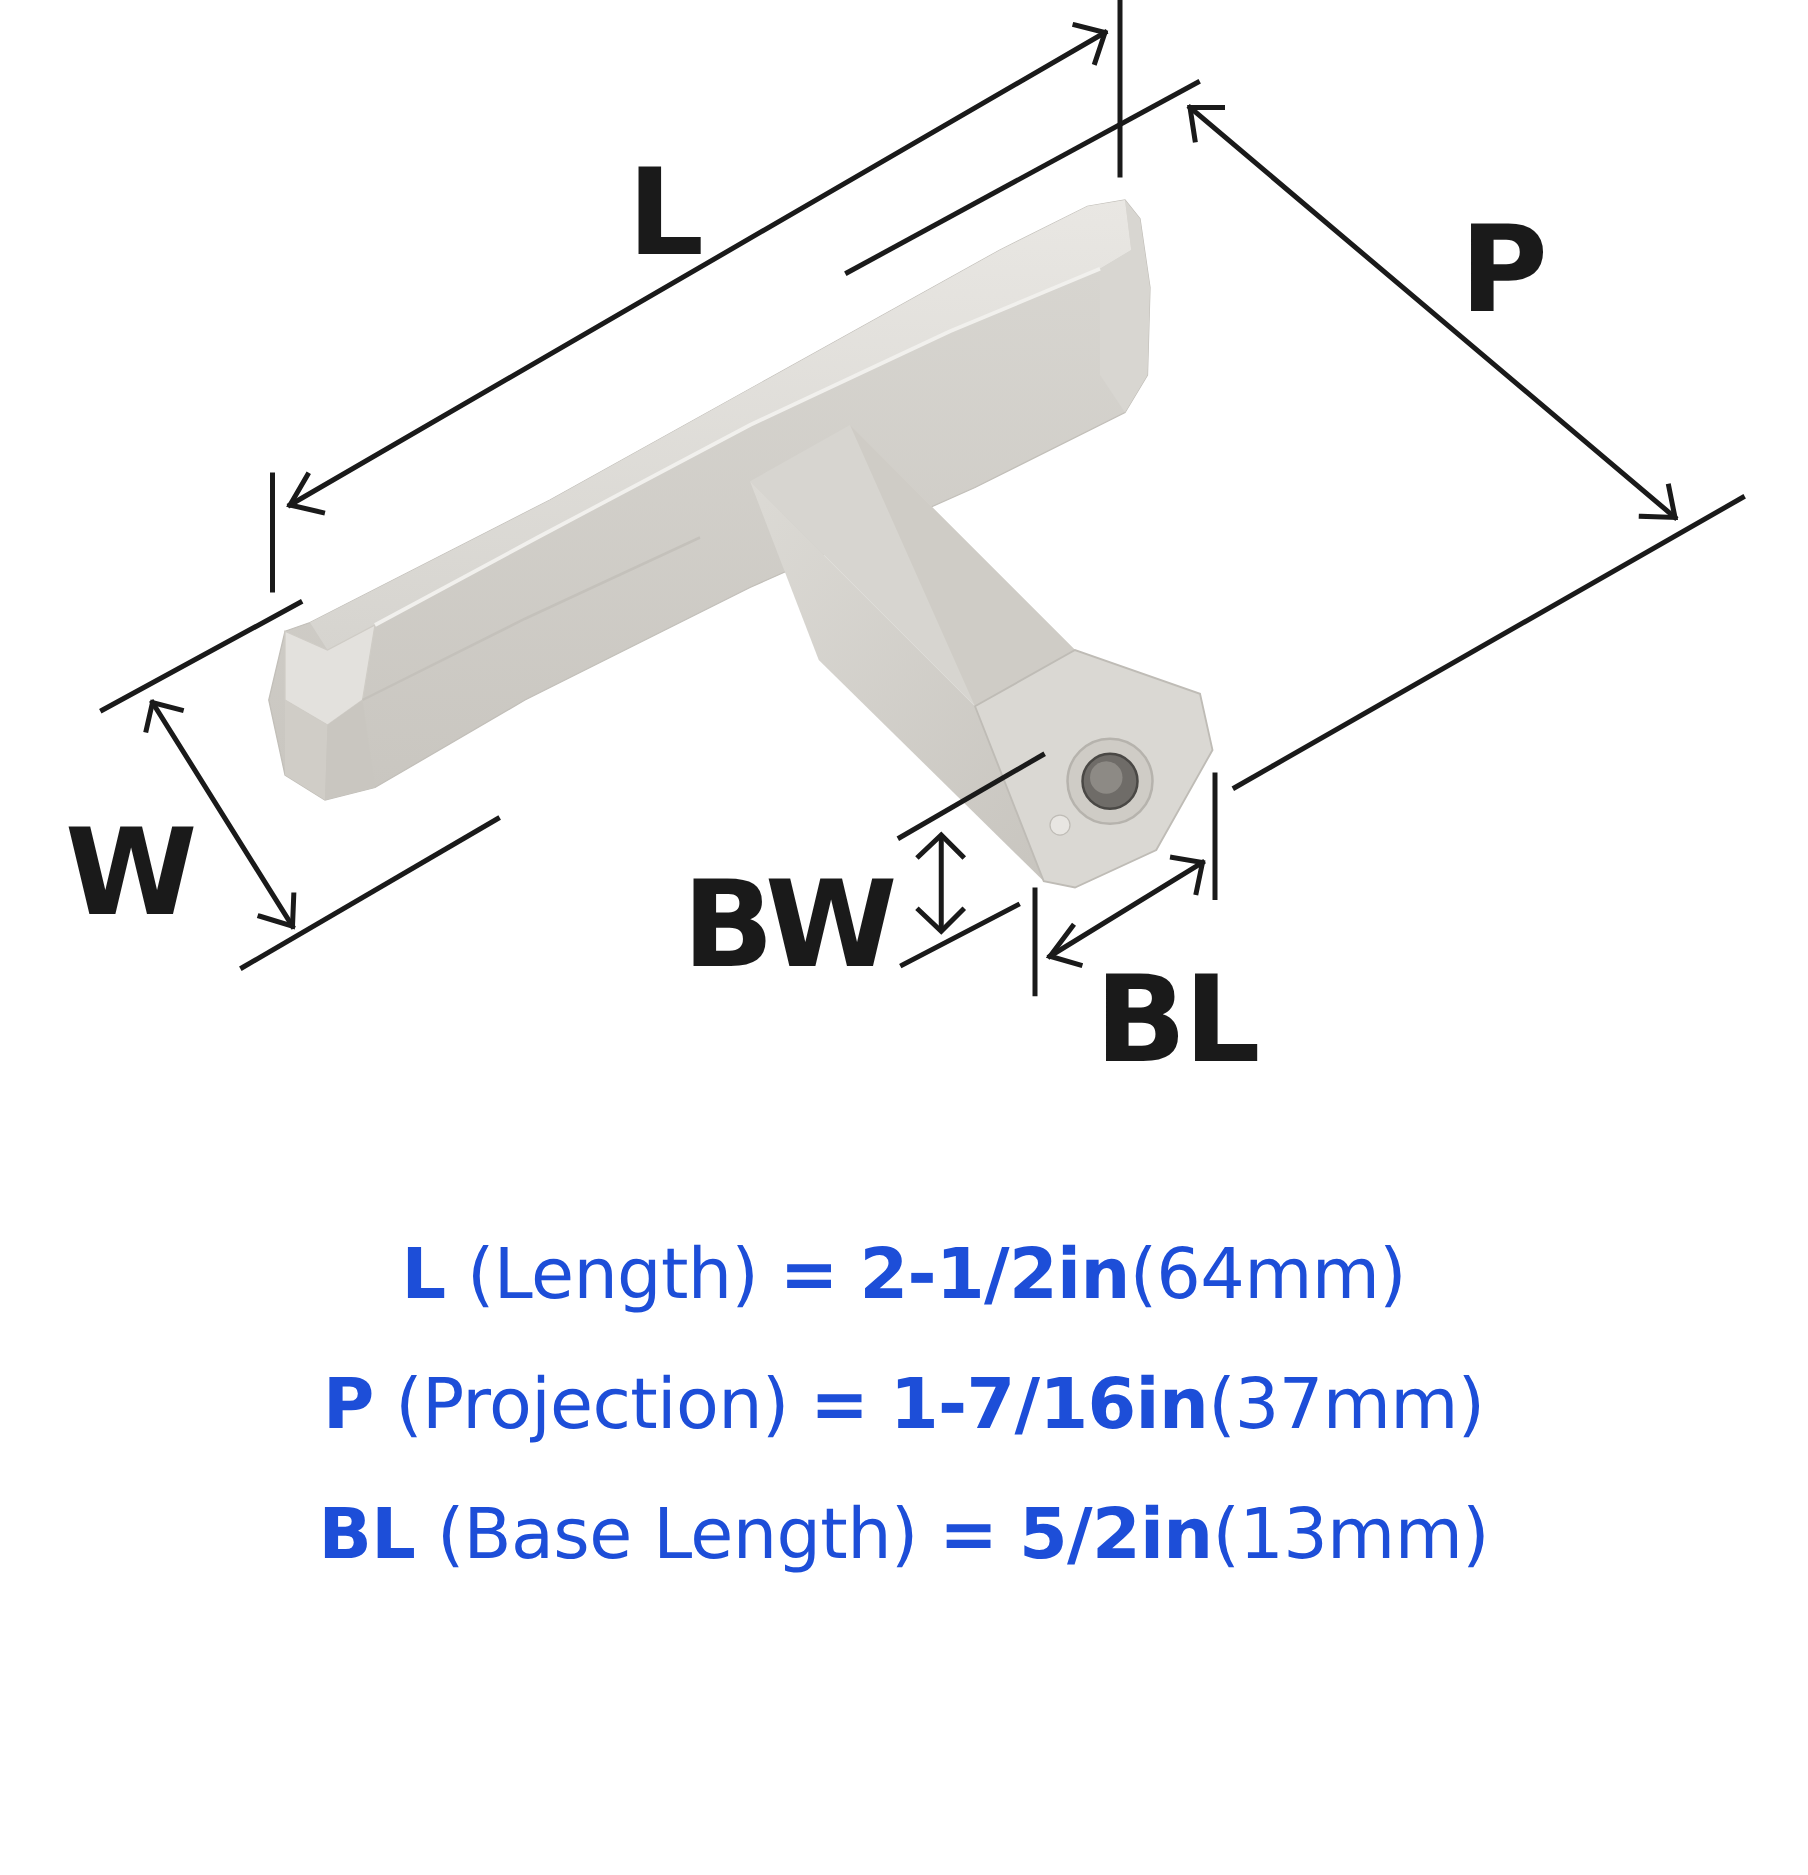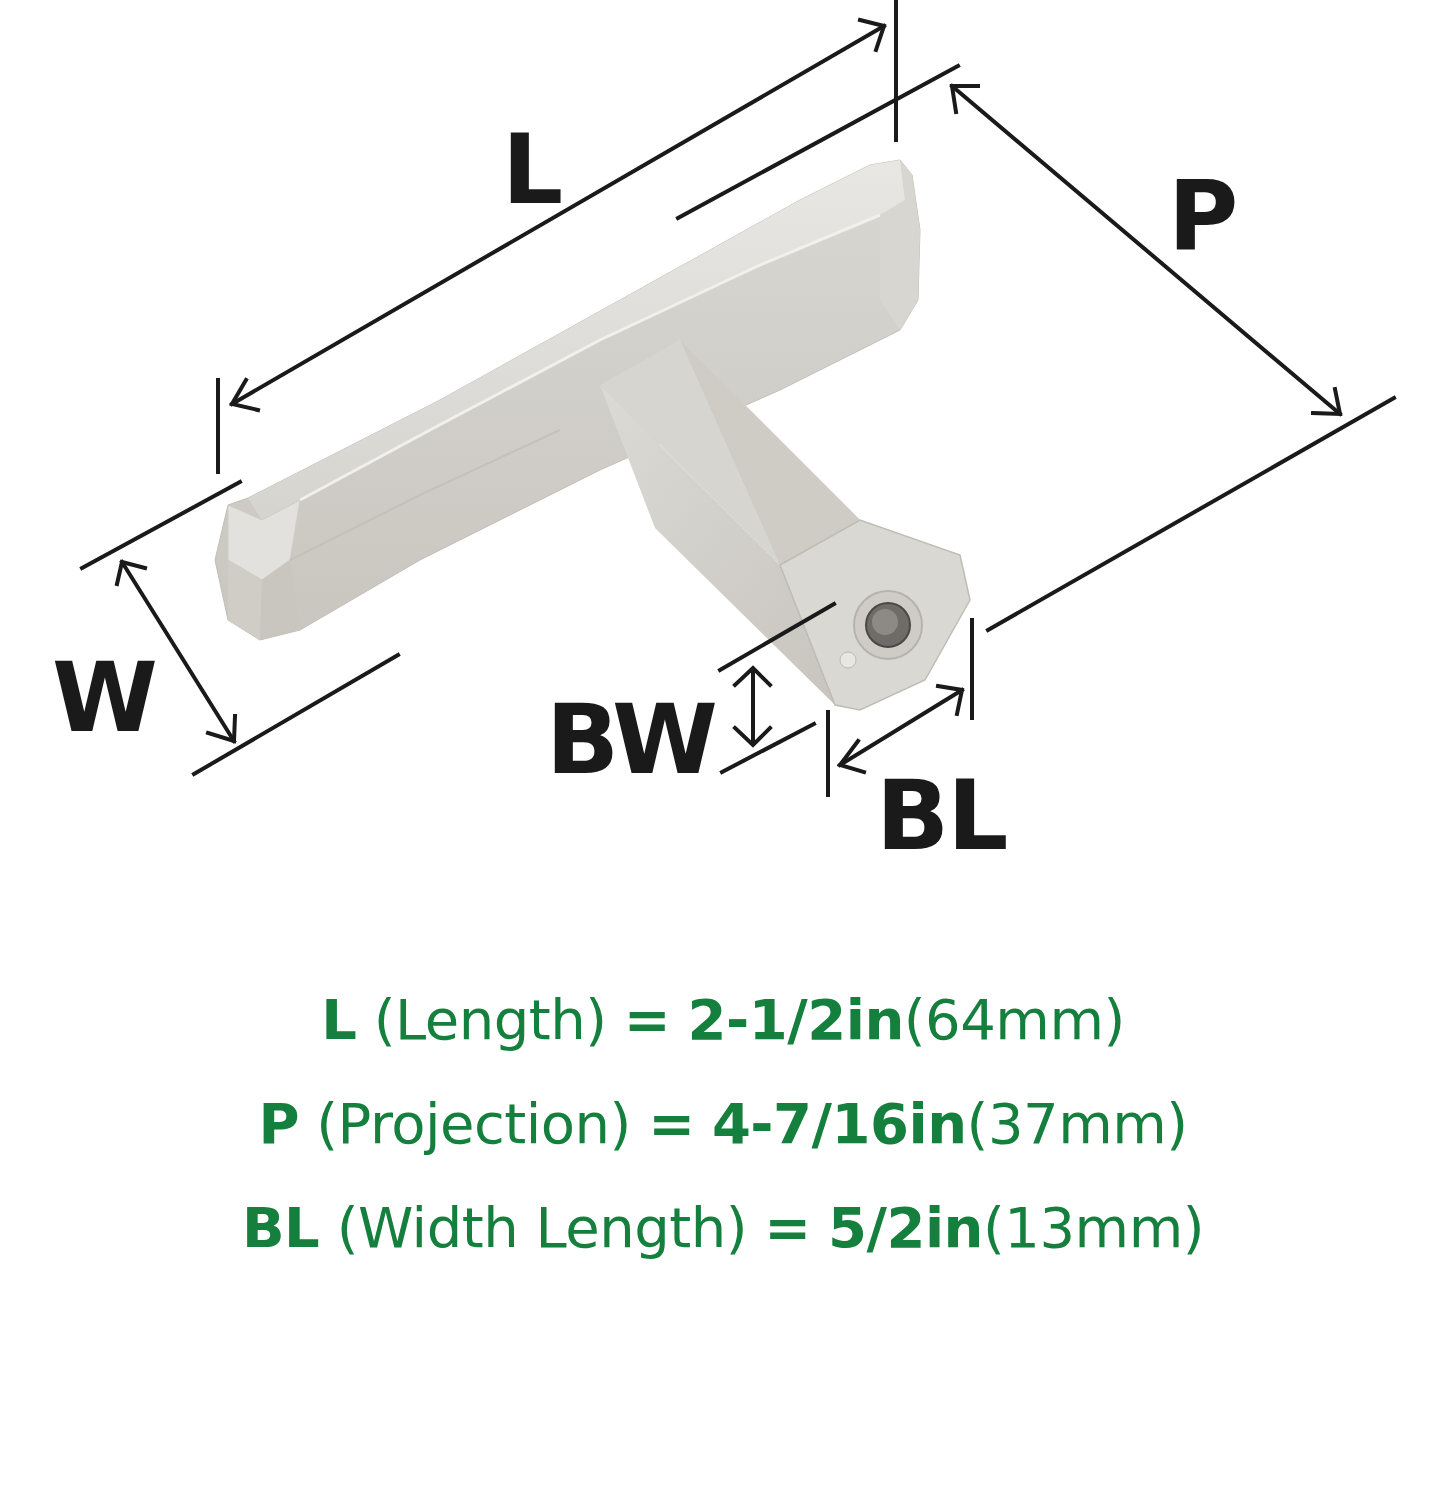--- a/index.html
+++ b/index.html
@@ -37,21 +37,21 @@
       top: 968px;
       width: 1446px;
       text-align: center;
     }
     .spec-row {
       font-family: "DejaVu Sans", "Liberation Sans", sans-serif;
       font-size: 56px;
       line-height: 104px;
       height: 104px;
       white-space: nowrap;
-      color: #15803d;
+      color: #1d4ed8;
       letter-spacing: -0.5px;
     }
     .spec-row .sym { font-weight: bold; }
     .spec-row .name { font-weight: normal; }
     .spec-row .eq { font-weight: bold; }
     .spec-row .imp { font-weight: bold; }
     .spec-row .met { font-weight: normal; }
   </style>
 </head>
 <body>
@@ -151,21 +151,21 @@
   <div class="spec-row">
     <span class="sym">L</span>
     <span class="name">(Length)</span>
     <span class="eq">=</span>
     <span class="imp">2-1/2in</span><span class="met">(64mm)</span>
   </div>
   <div class="spec-row">
     <span class="sym">P</span>
     <span class="name">(Projection)</span>
     <span class="eq">=</span>
-    <span class="imp">4-7/16in</span><span class="met">(37mm)</span>
+    <span class="imp">1-7/16in</span><span class="met">(37mm)</span>
   </div>
   <div class="spec-row">
     <span class="sym">BL</span>
-    <span class="name">(Width Length)</span>
+    <span class="name">(Base Length)</span>
     <span class="eq">=</span>
     <span class="imp">5/2in</span><span class="met">(13mm)</span>
   </div>
 </div>
 
 </body></html>

